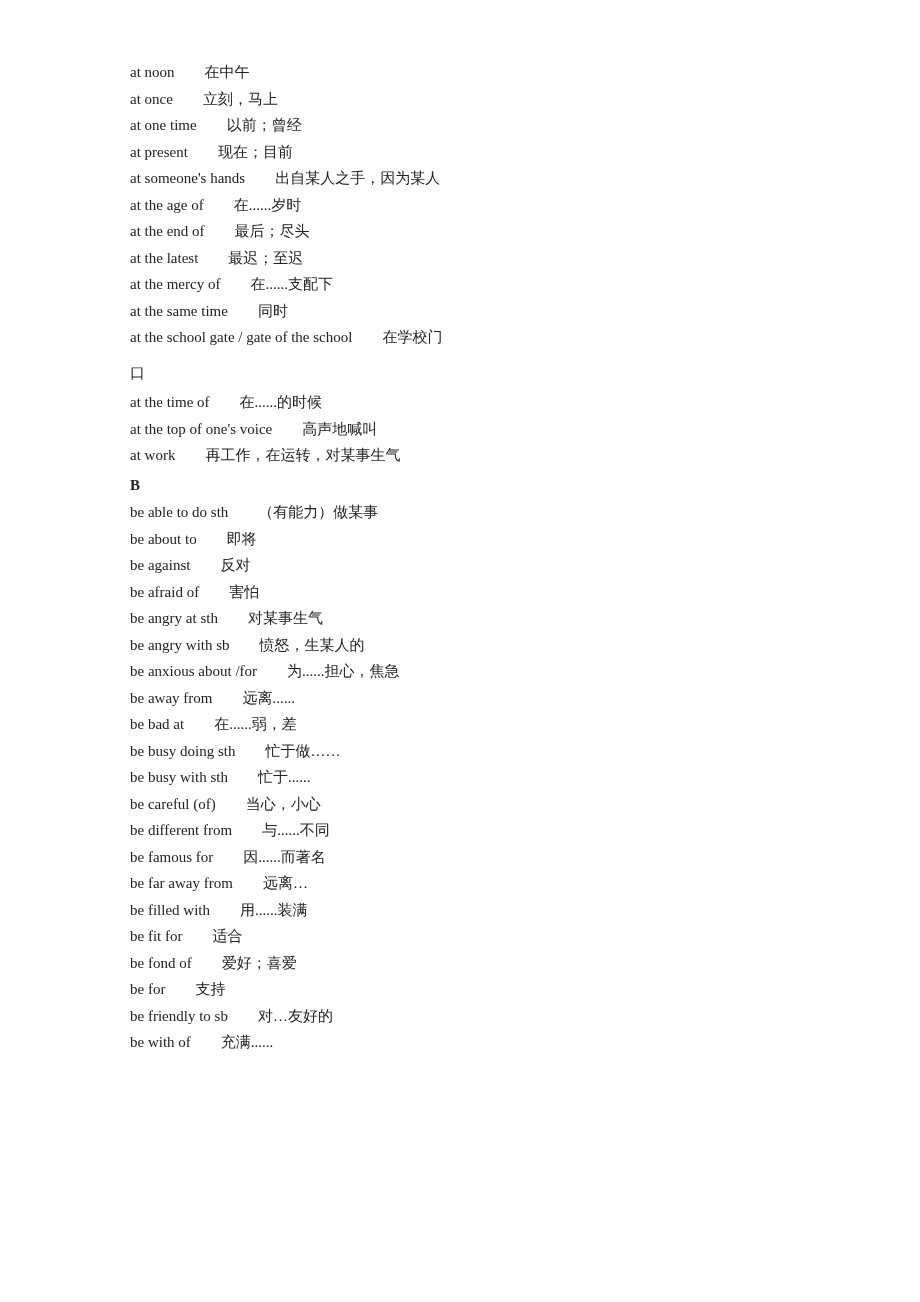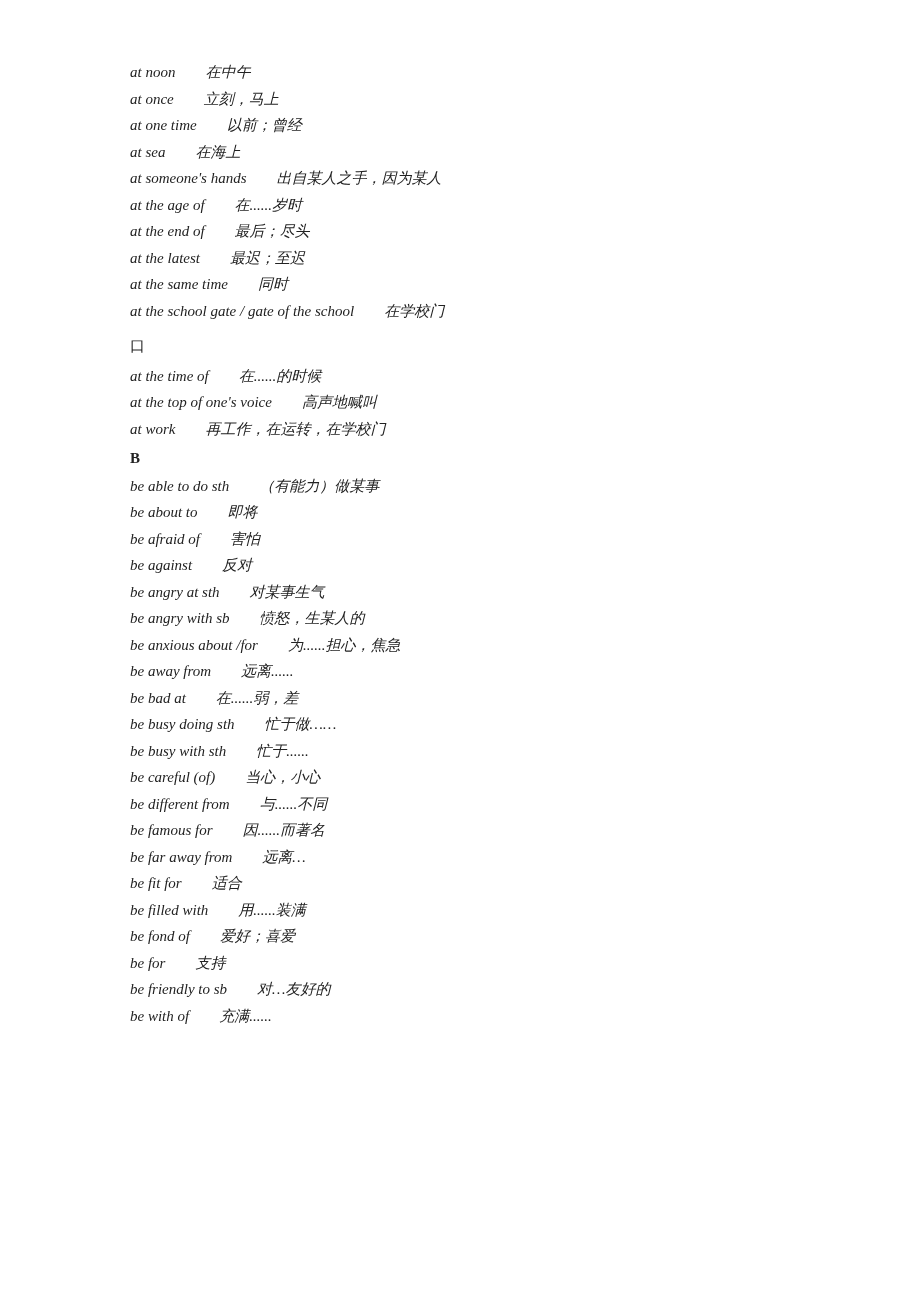--- a/index.html
+++ b/index.html
@@ -13,21 +13,20 @@
       font-size: 15px;
       color: #222222;
       width: 920px;
       min-height: 1302px;
       padding: 60px 130px 60px 130px;
       line-height: 1.7;
     }
     .entry {
       display: block;
       margin-bottom: 1px;
-      font-style: italic;
     }
     .section-divider {
       margin: 10px 0 4px 0;
       font-size: 15px;
     }
     .section-letter {
       font-weight: bold;
       font-size: 15px;
       margin: 4px 0 2px 0;
       display: block;
@@ -39,46 +38,47 @@
       
     }
   </style>
 </head>
 <body>
 
 <div id="content">
     <div class="entry"><span class="phrase-en">at noon</span>  <span class="phrase-cn">在中午</span></div>
     <div class="entry"><span class="phrase-en">at once</span>  <span class="phrase-cn">立刻，马上</span></div>
     <div class="entry"><span class="phrase-en">at one time</span>  <span class="phrase-cn">以前；曾经</span></div>
-    <div class="entry"><span class="phrase-en">at sea</span>  <span class="phrase-cn">在海上</span></div>
+    <div class="entry"><span class="phrase-en">at present</span>  <span class="phrase-cn">现在；目前</span></div>
     <div class="entry"><span class="phrase-en">at someone's hands</span>  <span class="phrase-cn">出自某人之手，因为某人</span></div>
     <div class="entry"><span class="phrase-en">at the age of</span>  <span class="phrase-cn">在......岁时</span></div>
     <div class="entry"><span class="phrase-en">at the end of</span>  <span class="phrase-cn">最后；尽头</span></div>
     <div class="entry"><span class="phrase-en">at the latest</span>  <span class="phrase-cn">最迟；至迟</span></div>
+    <div class="entry"><span class="phrase-en">at the mercy of</span>  <span class="phrase-cn">在......支配下</span></div>
     <div class="entry"><span class="phrase-en">at the same time</span>  <span class="phrase-cn">同时</span></div>
     <div class="entry"><span class="phrase-en">at the school gate / gate of the school</span>  <span class="phrase-cn">在学校门</span></div>
     <div class="section-divider">口</div>
     <div class="entry"><span class="phrase-en">at the time of</span>  <span class="phrase-cn">在......的时候</span></div>
     <div class="entry"><span class="phrase-en">at the top of one's voice</span>  <span class="phrase-cn">高声地喊叫</span></div>
-    <div class="entry"><span class="phrase-en">at work</span>  <span class="phrase-cn">再工作，在运转，在学校门</span></div>
+    <div class="entry"><span class="phrase-en">at work</span>  <span class="phrase-cn">再工作，在运转，对某事生气</span></div>
     <div class="section-letter">B</div>
     <div class="entry"><span class="phrase-en">be able to do sth</span>  <span class="phrase-cn">（有能力）做某事</span></div>
     <div class="entry"><span class="phrase-en">be about to</span>  <span class="phrase-cn">即将</span></div>
+    <div class="entry"><span class="phrase-en">be against</span>  <span class="phrase-cn">反对</span></div>
     <div class="entry"><span class="phrase-en">be afraid of</span>  <span class="phrase-cn">害怕</span></div>
-    <div class="entry"><span class="phrase-en">be against</span>  <span class="phrase-cn">反对</span></div>
     <div class="entry"><span class="phrase-en">be angry at sth</span>  <span class="phrase-cn">对某事生气</span></div>
     <div class="entry"><span class="phrase-en">be angry with  sb</span>  <span class="phrase-cn">愤怒，生某人的</span></div>
     <div class="entry"><span class="phrase-en">be anxious about /for</span>  <span class="phrase-cn">为......担心，焦急</span></div>
     <div class="entry"><span class="phrase-en">be away from</span>  <span class="phrase-cn">远离......</span></div>
     <div class="entry"><span class="phrase-en">be bad at</span>  <span class="phrase-cn">在......弱，差</span></div>
     <div class="entry"><span class="phrase-en">be busy doing sth</span>  <span class="phrase-cn">忙于做……</span></div>
     <div class="entry"><span class="phrase-en">be busy with sth</span>  <span class="phrase-cn">忙于......</span></div>
     <div class="entry"><span class="phrase-en">be careful (of)</span>  <span class="phrase-cn">当心，小心</span></div>
     <div class="entry"><span class="phrase-en">be different from</span>  <span class="phrase-cn">与......不同</span></div>
     <div class="entry"><span class="phrase-en">be famous for</span>  <span class="phrase-cn">因......而著名</span></div>
     <div class="entry"><span class="phrase-en">be far away from</span>  <span class="phrase-cn">远离…</span></div>
+    <div class="entry"><span class="phrase-en">be filled with</span>  <span class="phrase-cn">用......装满</span></div>
     <div class="entry"><span class="phrase-en">be fit for</span>  <span class="phrase-cn">适合</span></div>
-    <div class="entry"><span class="phrase-en">be filled with</span>  <span class="phrase-cn">用......装满</span></div>
     <div class="entry"><span class="phrase-en">be fond of</span>  <span class="phrase-cn">爱好；喜爱</span></div>
     <div class="entry"><span class="phrase-en">be for</span>  <span class="phrase-cn">支持</span></div>
     <div class="entry"><span class="phrase-en">be friendly to sb</span>  <span class="phrase-cn">对…友好的</span></div>
     <div class="entry"><span class="phrase-en">be with of</span>  <span class="phrase-cn">充满......</span></div>
   </div>
 
 </body></html>

